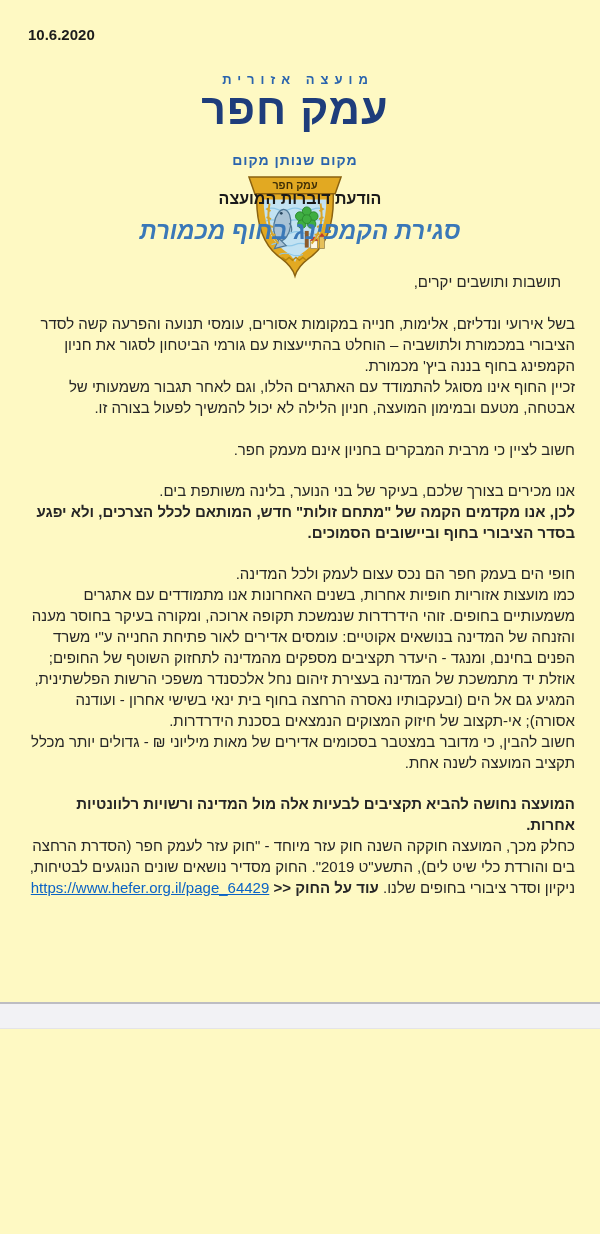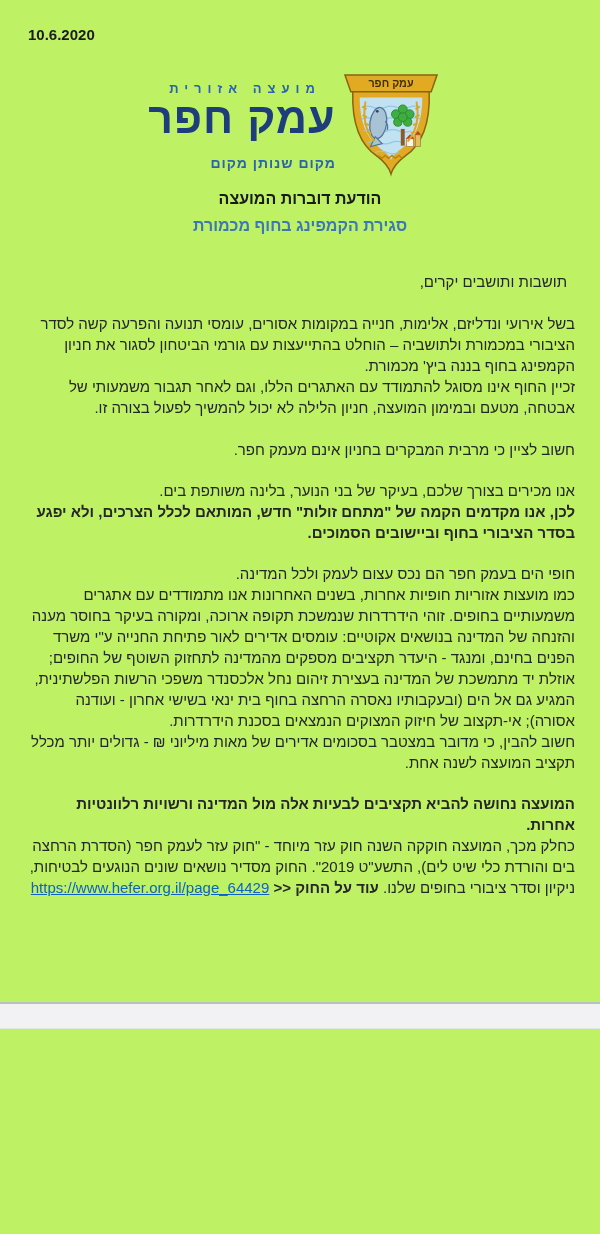--- a/index.html
+++ b/index.html
@@ -1,56 +1,56 @@
 <!DOCTYPE html>
 <html lang="he"><head>
 <meta charset="utf-8">
 <style>
   html,body { margin:0; padding:0; background:#ffffff; }
   .page {
     position:relative; width:600px; height:1234px; margin:0 auto;
-    background:#bef264; overflow:hidden;
+    background:#fef9c3; overflow:hidden;
     font-family:"Liberation Sans", sans-serif; color:#262626;
   }
   .date {
     position:absolute; top:26px; left:28px;
     font-size:15px; font-weight:bold; color:#1c1c1c; direction:ltr;
   }
   .logo {
     position:absolute; top:72px; left:148px; width:294px; height:108px;
-    display:flex; flex-direction:row; align-items:center; gap:6px;
+    display:flex; flex-direction:column; align-items:center; gap:6px;
   }
   .logo-text { width:188px; text-align:center; direction:rtl; }
   .logo-type {
     font-size:13px; font-weight:bold; color:#2a64ad;
     letter-spacing:6px; margin-right:-6px; white-space:nowrap;
   }
   .logo-name {
     font-size:43px; font-weight:bold; color:#1e3d7b;
     line-height:1.05; letter-spacing:1px; white-space:nowrap;
   }
   .logo-tagline {
     font-size:14px; font-weight:bold; color:#2a64ad;
-    letter-spacing:1px; margin-top:13px; white-space:nowrap;text-align:right;
+    letter-spacing:1px; margin-top:20px; white-space:nowrap;
   }
   .emblem { width:98px; height:108px; flex:0 0 auto; }
   .h-announcement {
     position:absolute; top:190px; left:0; width:100%;
     text-align:center; font-size:16px; font-weight:bold; color:#1a1a1a; direction:rtl;
   }
   .h-title {
     position:absolute; top:217px; left:0; width:100%;
-    text-align:center; font-size:16px; font-weight:bold; direction:rtl;
+    text-align:center; font-size:24px; font-weight:bold; direction:rtl;font-style:italic;
   }
   .body {
     position:absolute; top:271px; right:25px; width:550px;
     direction:rtl; text-align:right;
     font-size:15px; line-height:21px;
   }
-  .greeting { margin:0 8px 21px 0; white-space:pre-wrap; }
+  .greeting { margin:0 14px 21px 0; white-space:pre-wrap; }
   .para { margin:0 0 20px 0; white-space:pre-wrap; }
   .bold { font-weight:bold; }
   .link { text-decoration:underline; cursor:pointer; }
   .divider {
     position:absolute; top:1002px; left:0; width:600px; height:24px;
     background:#f2f2f5; border-top:2px solid #bdbdc2; border-bottom:1px solid #e4e4e8;
   }
   .footer {
     position:absolute; top:1143px; right:25px; width:550px;
     direction:rtl; text-align:right; font-size:15px; line-height:21.5px;

